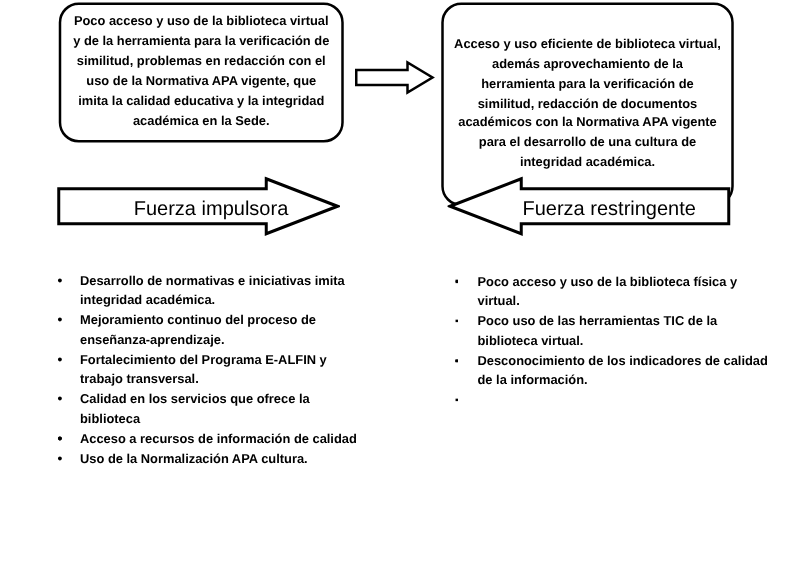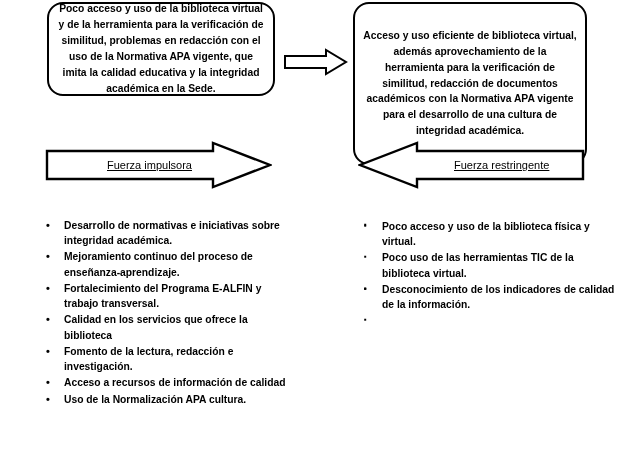--- a/index.html
+++ b/index.html
@@ -29,21 +29,21 @@
     text-align: center;
     padding: 4px 8px;
   }
   .state-box p {
     margin: 0;
     font-size: 10.3px;
     font-weight: bold;
     line-height: 1.55;
   }
 
-  #box-current { left: 47px;  top: 2px; width: 228px; height: 94px; }
+  #box-current { left: 47px;  top: 2px; width: 228px; height: 112px; }
   #box-desired { left: 353px; top: 2px; width: 234px; height: 163px; }
 
   
   #connector-arrow {
     position: absolute;
     left: 284px;
     top: 48px;
     width: 64px;
     height: 28px;
   }
@@ -52,27 +52,26 @@
   .force-arrow {
     position: absolute;
     width: 227px;
     height: 48px;
   }
   #arrow-driving   { left: 45px;  top: 141px; }
   #arrow-restraining { left: 358px; top: 141px; }
 
   .force-label {
     position: absolute;
-    font-size: 11px;
+    font-size: 16px;
     font-weight: normal;
     white-space: nowrap;
-    text-decoration: underline;
   }
   #label-driving     { left: 107px; top: 159px; }
-  #label-restraining { left: 418px; top: 159px; margin-left: 36px; }
+  #label-restraining { left: 418px; top: 159px; }
 
   
   .bullet-list {
     position: absolute;
     margin: 0;
     padding: 0;
     list-style: none;
   }
   #list-driving     { left: 42px;  top: 218px; width: 250px; }
   #list-restraining { left: 360px; top: 218px; width: 258px; }
@@ -119,25 +118,25 @@
 <div class="force-label" id="label-driving">Fuerza impulsora</div>
 
 <div class="force-arrow" id="arrow-restraining">
   <svg width="227" height="48" viewBox="0 0 227 48">
     <polygon points="225,10 59,10 59,2 2,24 59,46 59,38 225,38" fill="#ffffff" stroke="#000000" stroke-width="2.4" stroke-linejoin="miter"></polygon>
   </svg>
 </div>
 <div class="force-label" id="label-restraining">Fuerza restringente</div>
 
 <ul class="bullet-list" id="list-driving">
-    <li><span class="marker">•</span><span>Desarrollo de normativas e iniciativas sobre integridad académica.</span></li>
+    <li><span class="marker">•</span><span>Desarrollo de normativas e iniciativas imita integridad académica.</span></li>
     <li><span class="marker">•</span><span>Mejoramiento continuo del proceso de enseñanza-aprendizaje.</span></li>
     <li><span class="marker">•</span><span>Fortalecimiento del Programa E-ALFIN y trabajo transversal.</span></li>
     <li><span class="marker">•</span><span>Calidad en los servicios que ofrece la biblioteca</span></li>
-    <li><span class="marker">•</span><span>Fomento de la lectura, redacción e investigación.</span></li>
+    <li><span class="marker">•</span></li>
     <li><span class="marker">•</span><span>Acceso a recursos de información de calidad</span></li>
     <li><span class="marker">•</span><span>Uso de la Normalización APA cultura.</span></li>
   </ul>
 
 <ul class="bullet-list" id="list-restraining">
     <li><span class="marker">▪</span></li>
     <li><span class="marker">▪</span><span>Poco acceso y uso de la biblioteca física y virtual.</span></li>
     <li><span class="marker">▪</span><span>Poco uso de las herramientas TIC de la biblioteca virtual.</span></li>
     <li><span class="marker">▪</span></li>
     <li><span class="marker">▪</span></li>

